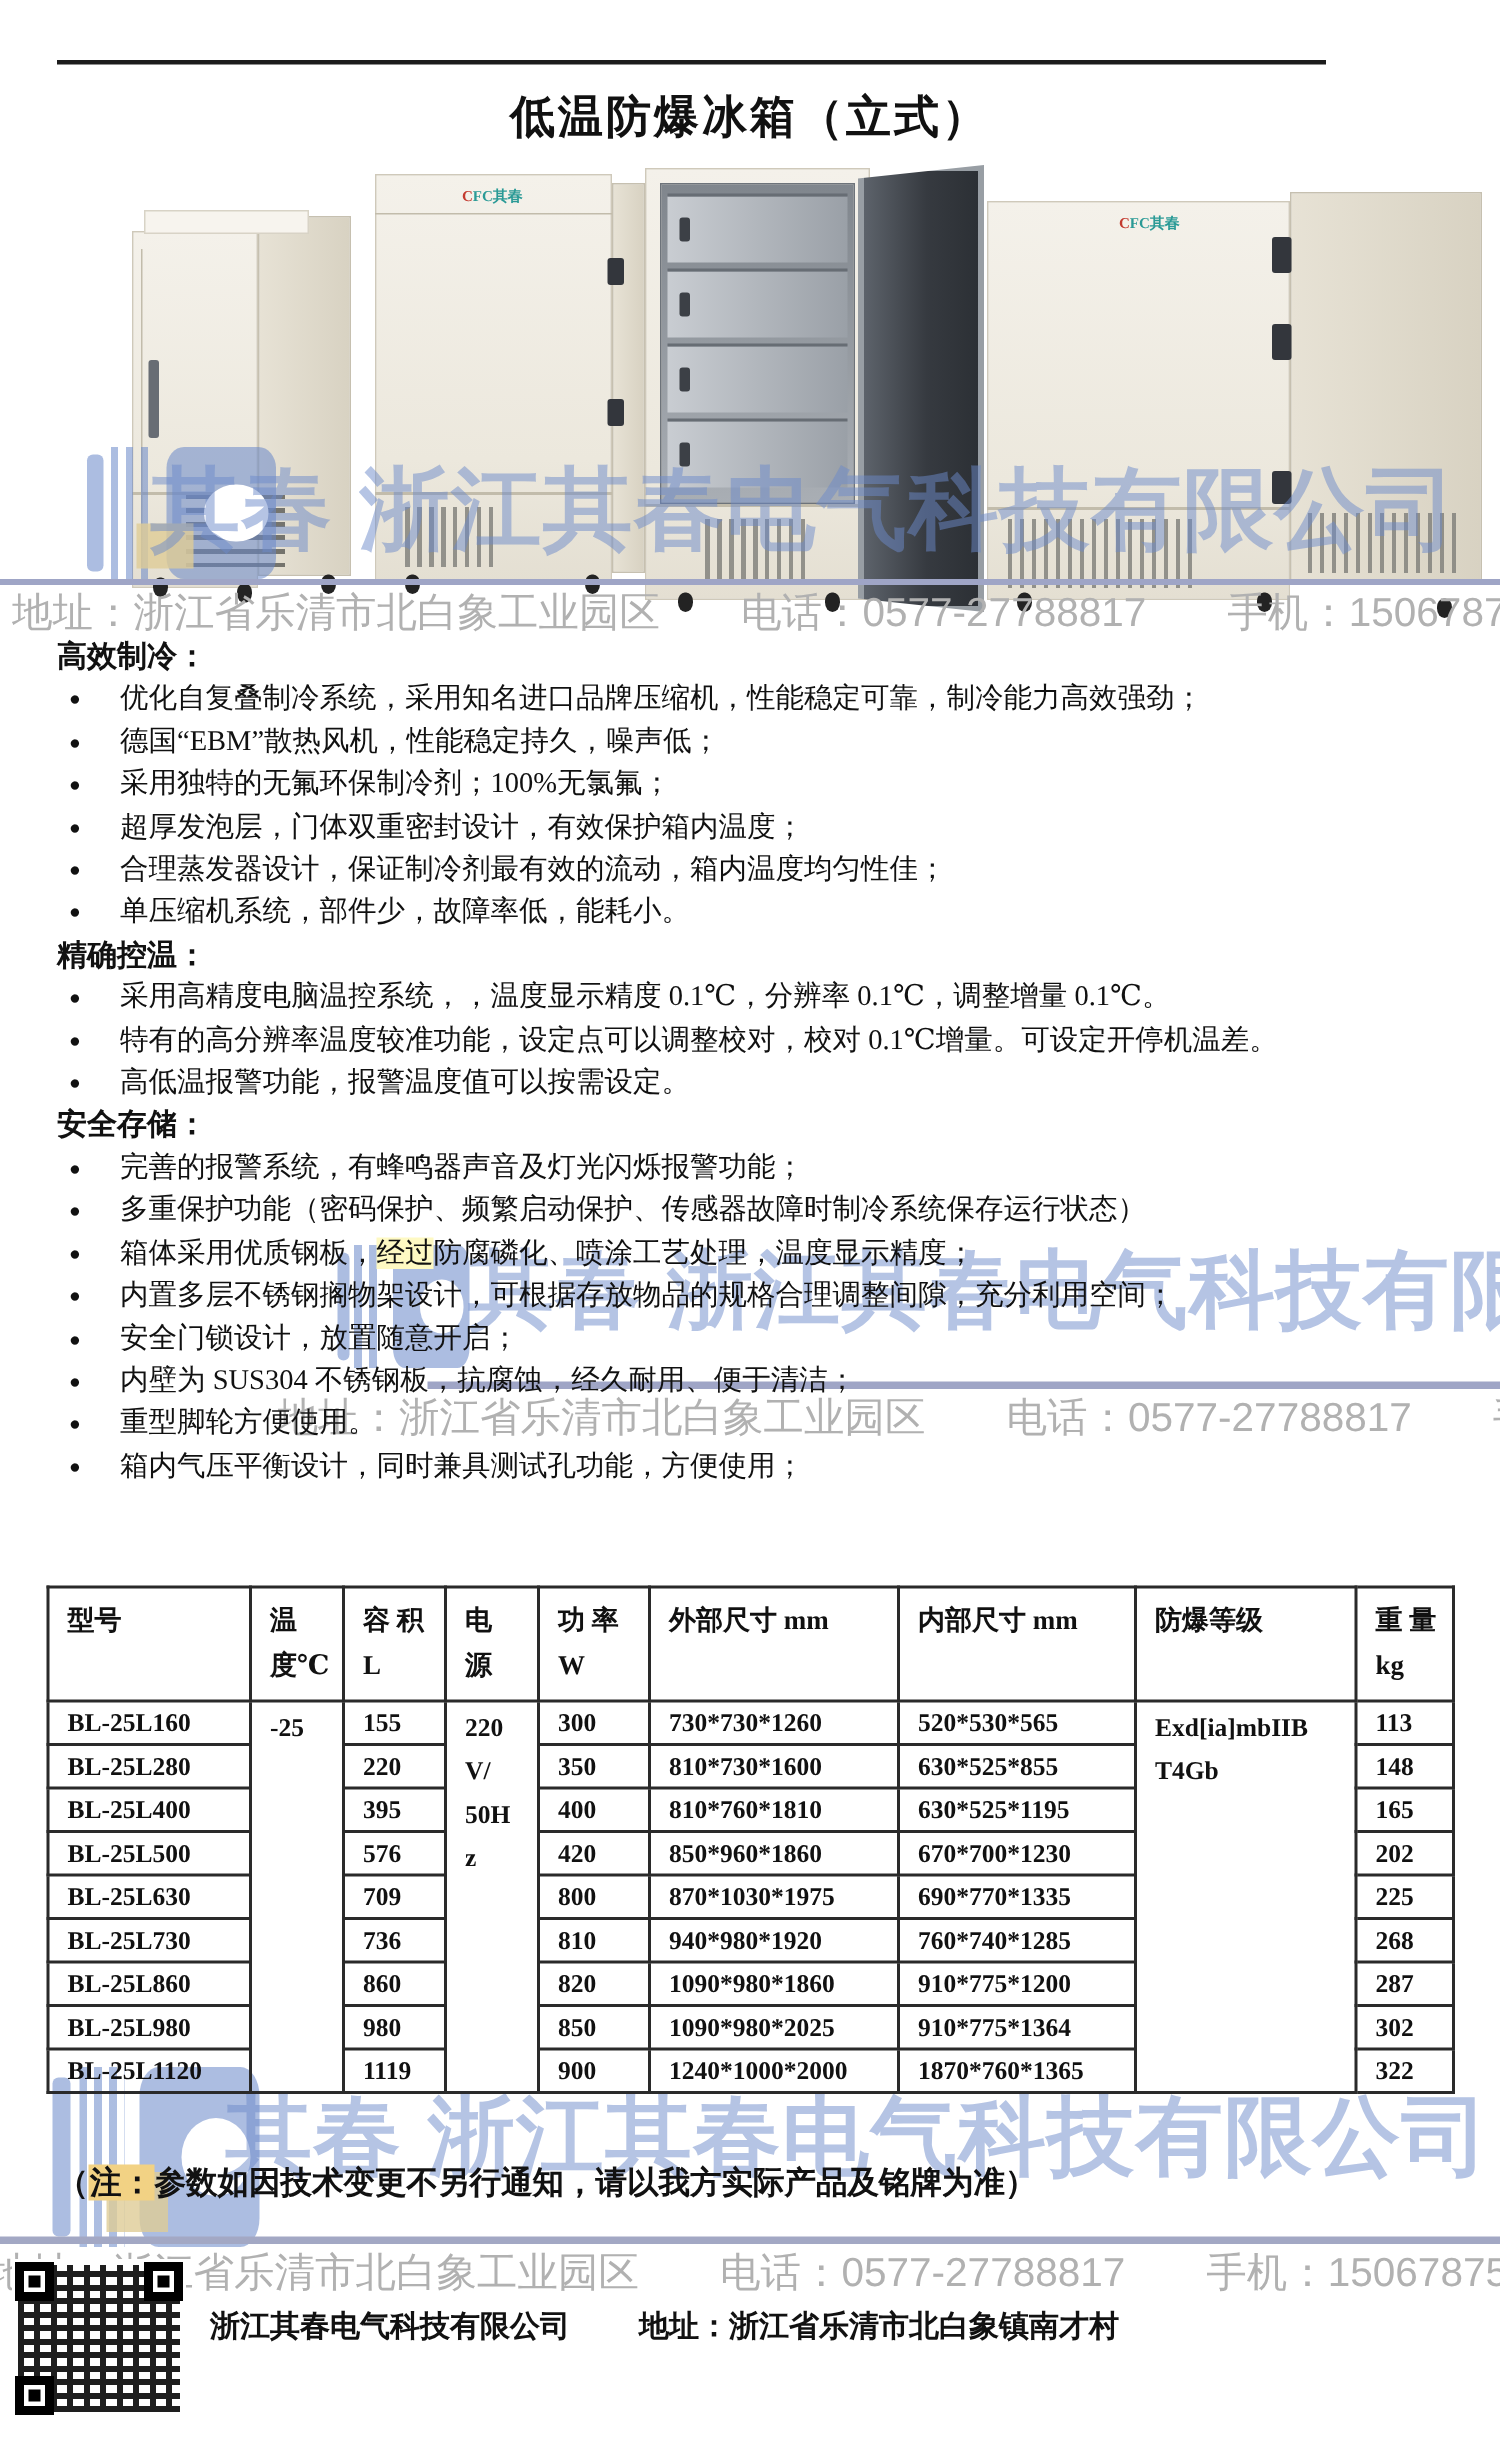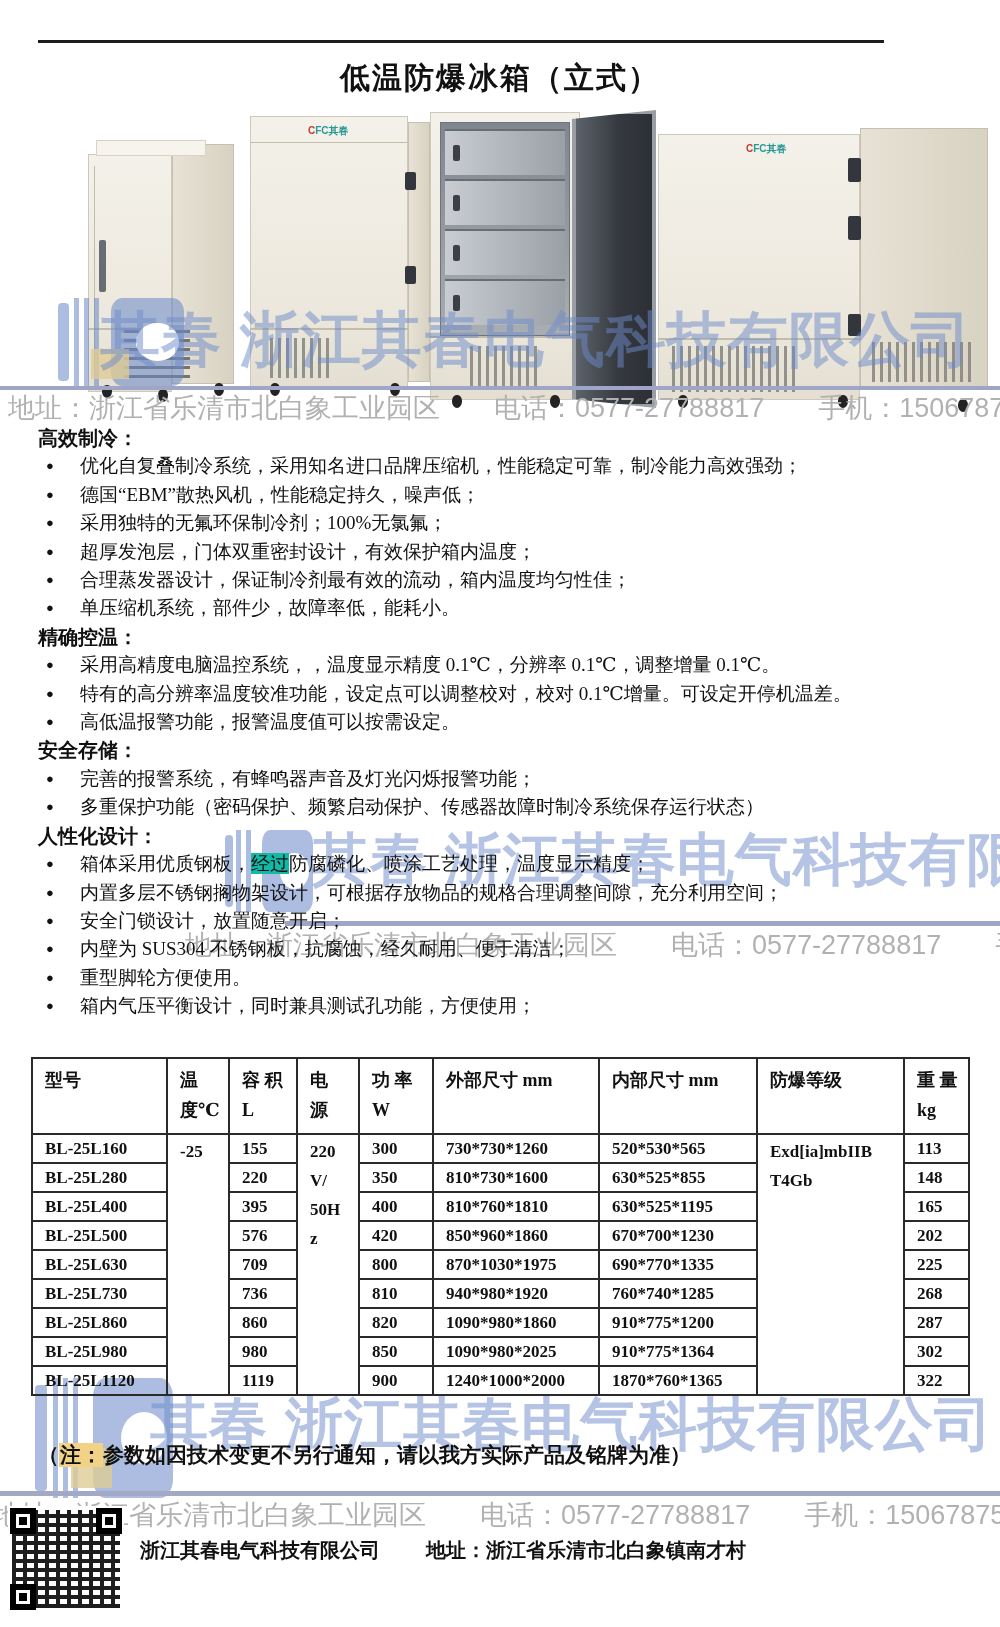--- a/index.html
+++ b/index.html
@@ -14,21 +14,21 @@
   .fridge{position:absolute;}
   .panel{position:absolute;box-sizing:border-box;}
   .body-face{background:linear-gradient(180deg,#f4f1ea 0%,#ece8dd 70%,#e4dfd2 100%);border:1px solid #cfc9ba;}
   .side-face{background:linear-gradient(90deg,#e7e2d5 0%,#d8d2c2 100%);border:1px solid #c6c0b0;}
   .doorline{position:absolute;background:#c2bcab;}
   .handle{position:absolute;background:#686d74;border-radius:2px;}
   .hinge{position:absolute;background:#33363c;border-radius:2px;}
   .vent{position:absolute;background:repeating-linear-gradient(0deg,#61615c 0 3px,transparent 3px 9px);opacity:.85;}
   .vent-v{position:absolute;background:repeating-linear-gradient(90deg,#7d7d78 0 3px,transparent 3px 8px);opacity:.8;}
   .caster{position:absolute;width:10px;height:13px;background:#232323;border-radius:45% 45% 50% 50%;}
-  .cfc{position:absolute;font-family:Liberation Sans, sans-serif;font-size:10px;font-weight:700;letter-spacing:0;}
+  .cfc{position:absolute;font-family:Liberation Serif, serif;font-size:10px;font-weight:700;letter-spacing:0;}
   .cfc .c1{color:#c33a2f;} .cfc .c2{color:#2a9a96;}
   .interior{position:absolute;background:linear-gradient(180deg,#80868d,#a9aeb4);border:1px solid #6d737a;}
   .drawer{position:absolute;left:4px;right:4px;height:44px;background:linear-gradient(90deg,#c9cdd2,#9aa0a7);border-top:2px solid #676d74;}
   .latch{position:absolute;left:8px;top:14px;width:7px;height:16px;background:#3c4046;border-radius:2px;}
   .opendoor{position:absolute;background:linear-gradient(90deg,#5d636b 0%,#363a40 55%,#2c3035 100%);
             border:4px solid #989ea4;clip-path:polygon(0 3%,100% 0,100% 100%,0 97%);}
   
   .wm-text{position:absolute;z-index:2;font-family:"Liberation Sans",sans-serif;font-weight:700;
            white-space:nowrap;color:rgba(108,138,202,0.50);letter-spacing:1px;pointer-events:none;}
   .wm-addr{position:absolute;z-index:2;font-family:"Liberation Sans",sans-serif;color:#b1b1b1;
@@ -41,21 +41,21 @@
   .wm-logo .lblock{position:absolute;right:0;top:0;width:58%;height:100%;background:rgba(104,135,200,.55);border-radius:16%;}
   .wm-logo .lhole{position:absolute;right:4%;top:28%;width:34%;height:44%;background:#fff;border-radius:50%;}
   .wm-logo .ltan{position:absolute;left:26%;bottom:8%;width:30%;height:34%;background:rgba(222,204,150,.8);}
   
   .sections{position:absolute;left:38px;top:424px;width:942px;z-index:3;line-height:28.4px;}
   .sec-h{font-size:20px;font-weight:700;}
   ul.feat{list-style:none;margin:0;padding:0;}
   ul.feat li{display:flex;}
   .dot{width:42px;padding-left:8px;font-size:13px;box-sizing:border-box;}
   .btxt{flex:1;font-size:19px;}
-  .hl{background:#14b8a6;}
+  .hl{background:#fef9c3;}
   .params-h{font-size:20px;font-weight:700;margin-top:9px;}
   
   .specs{position:absolute;left:31px;top:1057px;z-index:3;border-collapse:collapse;table-layout:fixed;width:937px;
          font-family:"Liberation Serif","DejaVu Serif",serif;}
   .specs th,.specs td{border:2px solid #2a2a2a;font-weight:700;text-align:left;padding:2px 4px 2px 12px;
          font-size:17px;box-sizing:border-box;overflow:hidden;}
   .specs th{height:76px;vertical-align:top;font-size:18px;padding-top:6px;line-height:30px;}
   .specs td{height:29px;}
   .c-top{vertical-align:top;padding-top:4px;line-height:29px;}
   .c-model{padding-left:8px;}
@@ -233,21 +233,20 @@
     <ul class="feat">
         <li>
           <span class="dot">●</span>
           <span class="btxt"><span>完善的报警系统，有蜂鸣器声音及灯光闪烁报警功能；</span></span>
         </li>
         <li>
           <span class="dot">●</span>
           <span class="btxt"><span>多重保护功能（密码保护、频繁启动保护、传感器故障时制冷系统保存运行状态）</span></span>
         </li>
       </ul>
-    <div class="sec-h">人性化设计：</div>
     <ul class="feat">
         <li>
           <span class="dot">●</span>
           <span class="btxt"><span>箱体采用优质钢板，</span><span class="hl">经过</span><span>防腐磷化、喷涂工艺处理，温度显示精度；</span></span>
         </li>
         <li>
           <span class="dot">●</span>
           <span class="btxt"><span>内置多层不锈钢搁物架设计，可根据存放物品的规格合理调整间隙，充分利用空间；</span></span>
         </li>
         <li>

